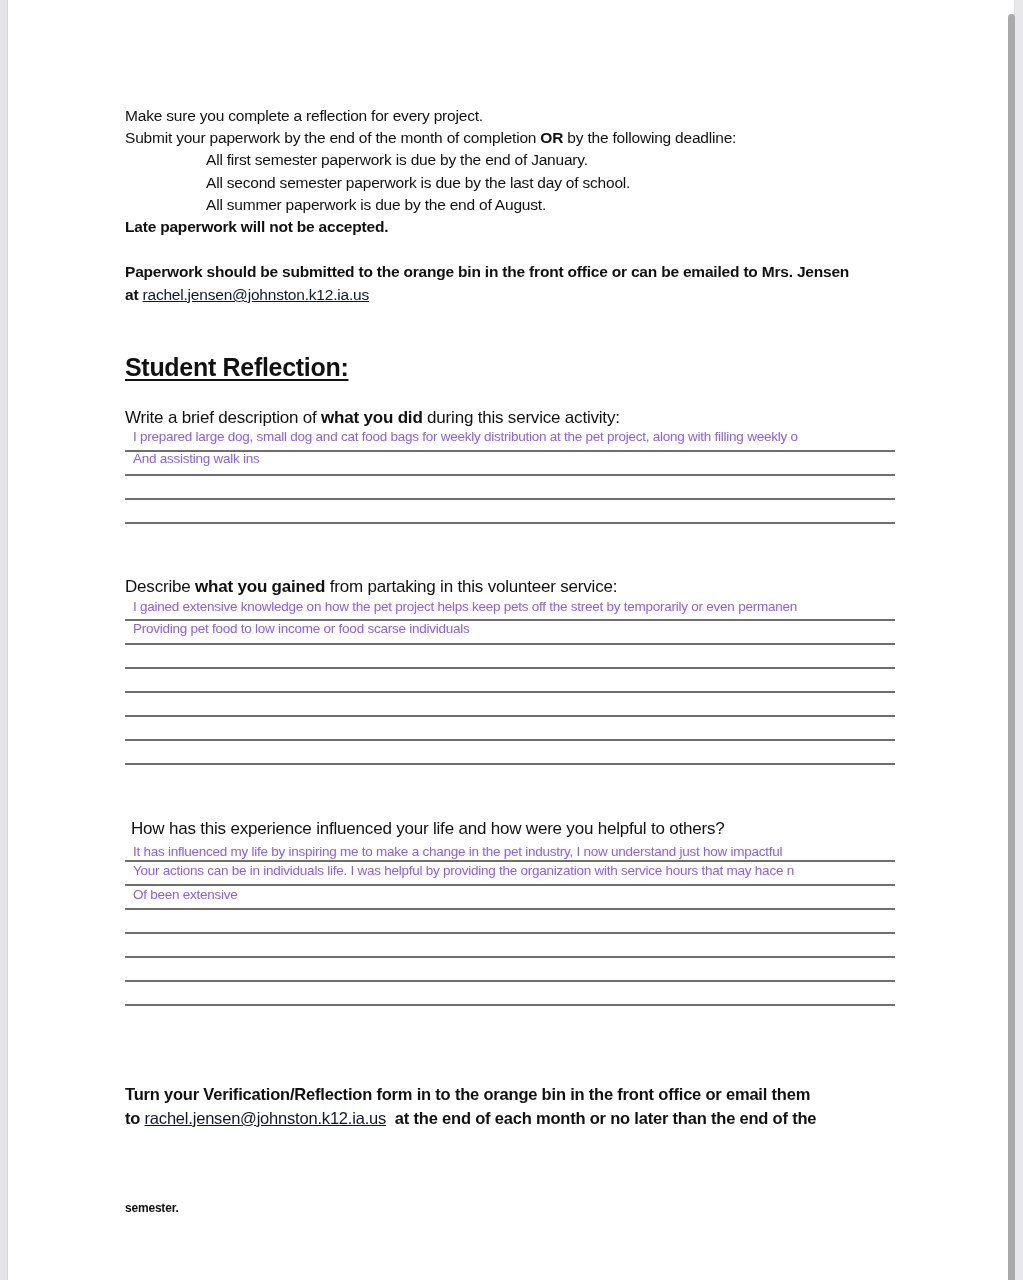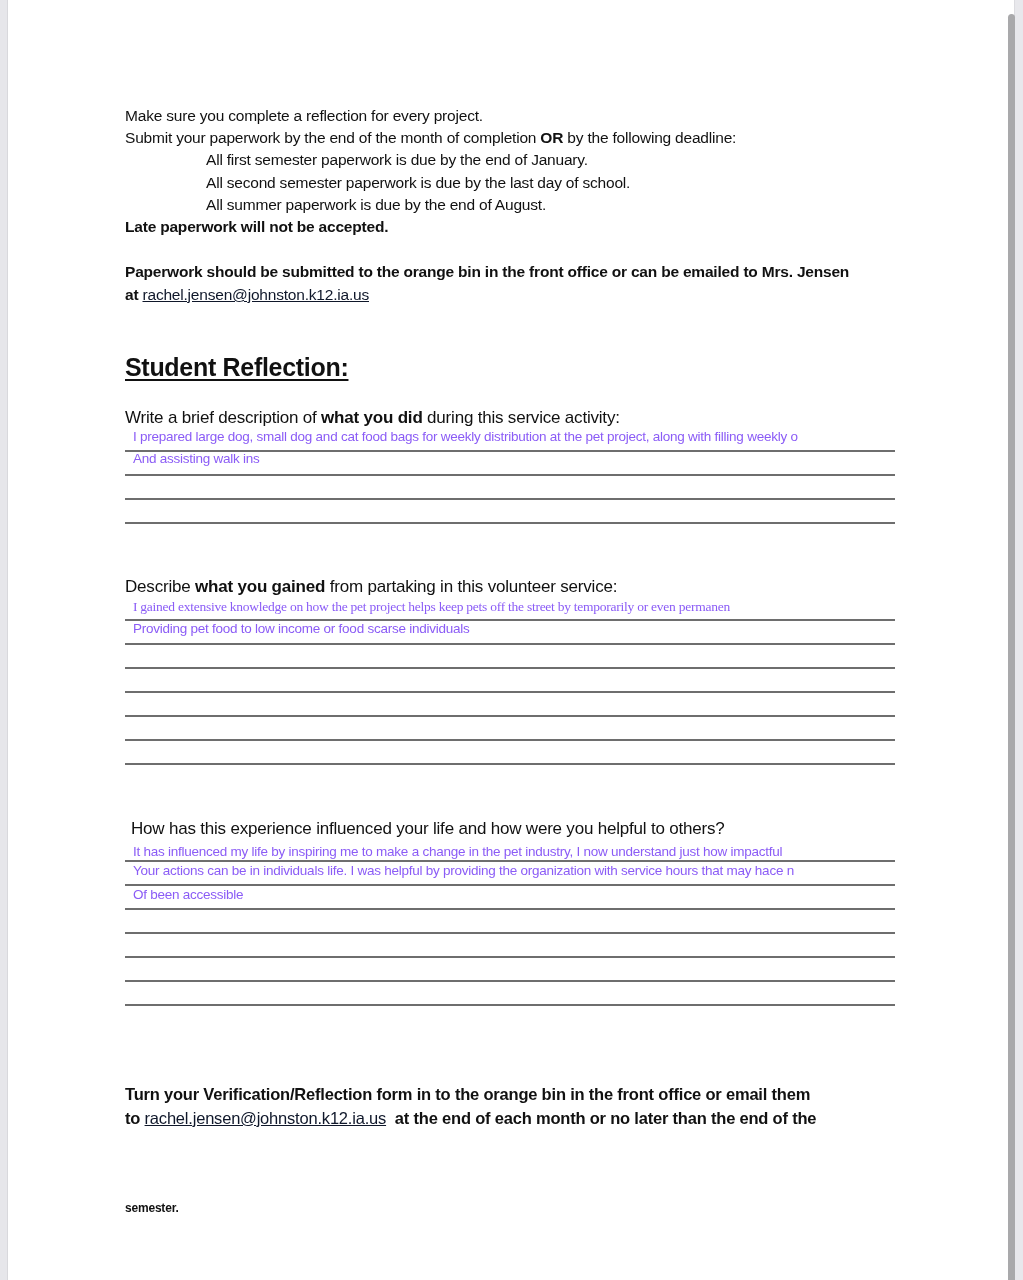--- a/index.html
+++ b/index.html
@@ -78,36 +78,36 @@
   <div class="abs answer" style="top:426px;">I prepared large dog, small dog and cat food bags for weekly distribution at the pet project, along with filling weekly o</div>
   <div class="rule" style="top:450px;"></div>
   <div class="abs answer" style="top:448px;">And assisting walk ins</div>
   <div class="rule" style="top:474px;"></div>
   <div class="rule" style="top:498px;"></div>
   <div class="rule" style="top:522px;"></div>
 
   <div class="abs question" style="top:576px;">
     <span>Describe </span><span class="bold">what you gained</span><span> from partaking in this volunteer service:</span>
   </div>
-  <div class="abs answer" style="top:596px;font-family:Liberation Serif, serif;">I gained extensive knowledge on how the pet project helps keep pets off the street by temporarily or even permanen</div>
+  <div class="abs answer" style="top:596px;">I gained extensive knowledge on how the pet project helps keep pets off the street by temporarily or even permanen</div>
   <div class="rule" style="top:619px;"></div>
   <div class="abs answer" style="top:618px;">Providing pet food to low income or food scarse individuals</div>
   <div class="rule" style="top:643px;"></div>
   <div class="rule" style="top:667px;"></div>
   <div class="rule" style="top:691px;"></div>
   <div class="rule" style="top:715px;"></div>
   <div class="rule" style="top:739px;"></div>
   <div class="rule" style="top:763px;"></div>
 
   <div class="abs question" style="top:818px;margin-left:6px;">How has this experience influenced your life and how were you helpful to others?</div>
   <div class="abs answer" style="top:841px;">It has influenced my life by inspiring me to make a change in the pet industry, I now understand just how impactful</div>
   <div class="rule" style="top:860px;"></div>
   <div class="abs answer" style="top:860px;">Your actions can be in individuals life. I was helpful by providing the organization with service hours that may hace n</div>
   <div class="rule" style="top:884px;"></div>
-  <div class="abs answer" style="top:884px;">Of been accessible</div>
+  <div class="abs answer" style="top:884px;">Of been extensive</div>
   <div class="rule" style="top:908px;"></div>
   <div class="rule" style="top:932px;"></div>
   <div class="rule" style="top:956px;"></div>
   <div class="rule" style="top:980px;"></div>
   <div class="rule" style="top:1004px;"></div>
 
   <div class="abs bold" style="top:1083px; font-size:16.5px;">Turn your Verification/Reflection form in to the orange bin in the front office or email them</div>
   <div class="abs bold" style="top:1107px; font-size:16.5px;">
     <span>to </span><a class="email" style="font-weight:normal;">rachel.jensen@johnston.k12.ia.us</a><span style="white-space:pre;">  at the end of each month or no later than the end of the</span>
   </div>

